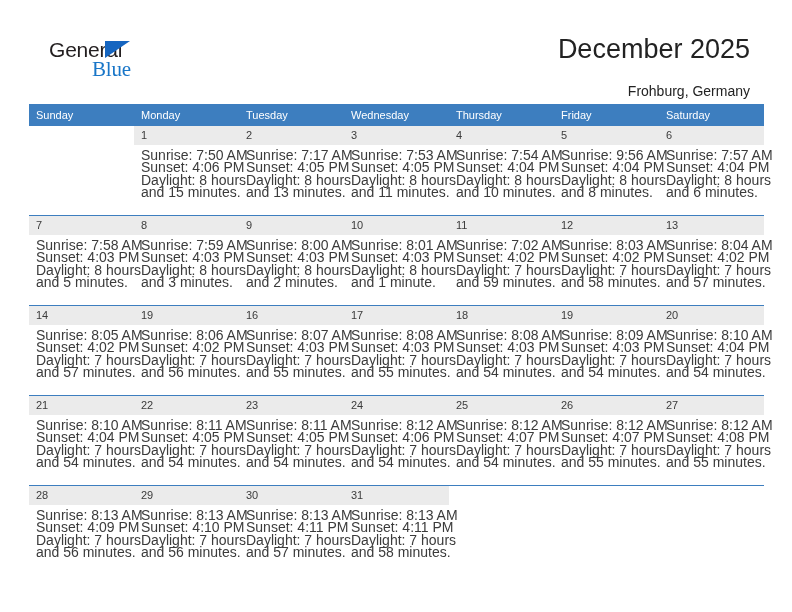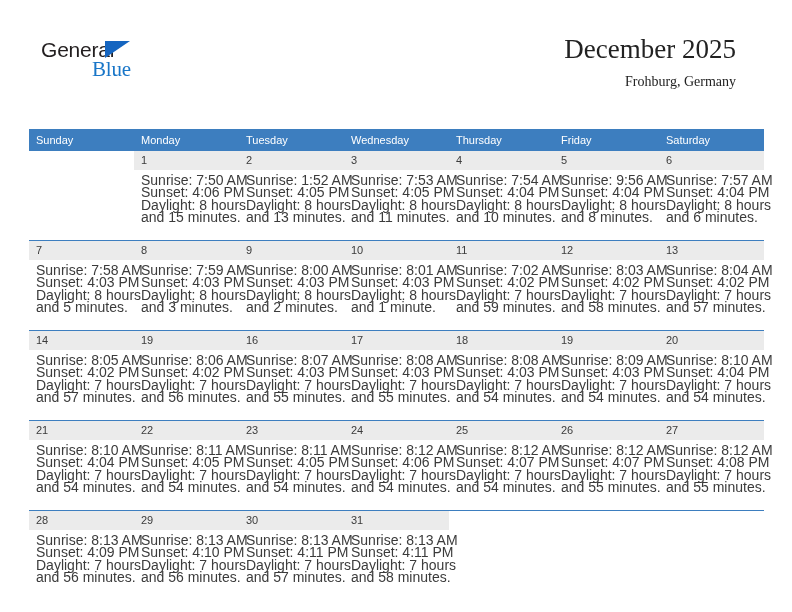--- a/index.html
+++ b/index.html
@@ -31,21 +31,21 @@
   }
   .logo {
     position: absolute;
     left: 37px;
     top: 38px;
     width: 140px;
     height: 50px;
   }
   .logo-general {
     position: absolute;
-    left: 4px;
+    left: 12px;
     top: 0;
     font-size: 21px;
     letter-spacing: -0.2px;
     color: #231f20;
     font-family: "Liberation Sans", sans-serif;
   }
   .logo-triangle {
     position: absolute;
     left: 68px;
     top: 3px;
@@ -58,49 +58,47 @@
     position: absolute;
     left: 55px;
     top: 19px;
     font-size: 21px;
     letter-spacing: -0.2px;
     color: #1976c8;
     font-family: Liberation Serif, serif;
   }
   .title-block {
     position: absolute;
-    right: 56px;
+    right: 42px;
     top: 33px;
     text-align: right;
-    font-family: Liberation Serif, serif;
   }
   .cal-title {
     font-size: 27px;
     color: #222222;
     line-height: 32px;
     font-weight: normal;
     white-space: nowrap;
   }
   .cal-subtitle {
     font-size: 14px;
     color: #222222;
     line-height: 20px;
-    margin-top: 7px;
+    margin-top: 16px;
     white-space: nowrap;
   }
 
   
   .calendar {
     position: absolute;
     left: 29px;
     top: 104px;
     width: 735px;
     border-collapse: collapse;
     table-layout: fixed;
-    margin-top: 25px;
   }
   .calendar th {
     background: #3d7ebf;
     color: #ffffff;
     font-size: 11px;
     font-weight: normal;
     text-align: left;
     padding: 5px 0 5px 7px;
     height: 11px;
     line-height: 12px;
@@ -183,21 +181,21 @@
             <div class="details">
               <div>Sunrise: 7:50 AM</div>
               <div>Sunset: 4:06 PM</div>
               <div>Daylight: 8 hours</div>
               <div>and 15 minutes.</div>
             </div>
           </td>
           <td>
             <div class="daynum">2</div>
             <div class="details">
-              <div>Sunrise: 1:52 AM</div>
+              <div>Sunrise: 7:17 AM</div>
               <div>Sunset: 4:05 PM</div>
               <div>Daylight: 8 hours</div>
               <div>and 13 minutes.</div>
             </div>
           </td>
           <td>
             <div class="daynum">3</div>
             <div class="details">
               <div>Sunrise: 7:53 AM</div>
               <div>Sunset: 4:05 PM</div>

